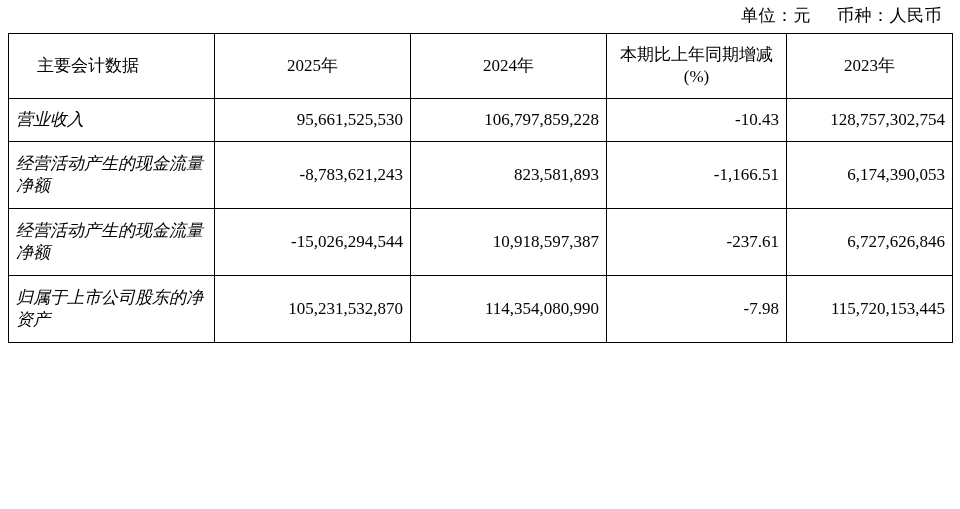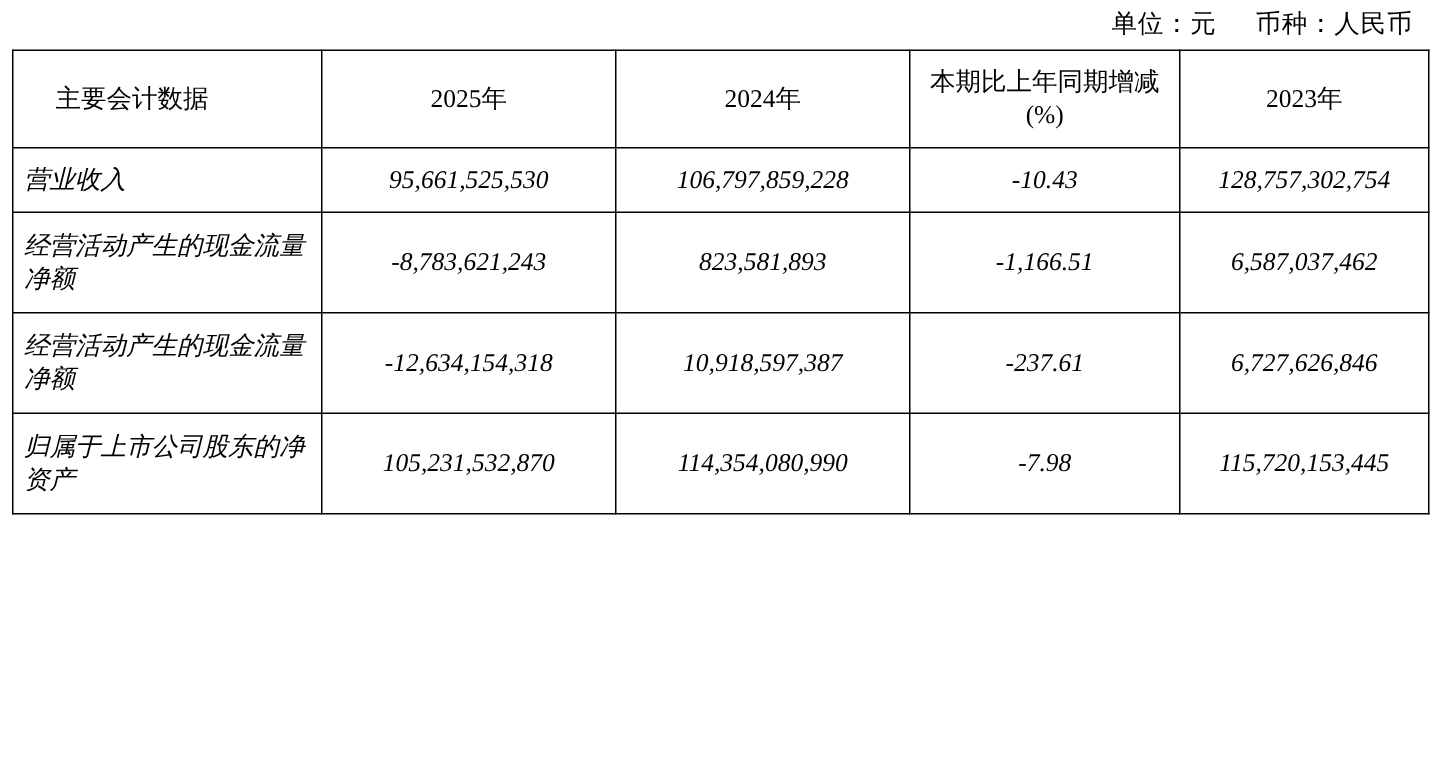--- a/index.html
+++ b/index.html
@@ -59,24 +59,23 @@
   .hdr.left {
     text-align: left;
     padding-left: 28px;
   }
   .label {
     text-align: left;
     padding-left: 6px;
     font-style: italic;
   }
   .num {
-    text-align: center;
+    text-align: right;
     padding-right: 7px;
     white-space: nowrap;
-    font-style: italic;
   }
   .r-h1 td { height: 34px; }
   .r-tall td { height: 58px; }
   .r-tall3 td { height: 82px; }
   .blank { border: 1px solid #000000; }
 </style>
 </head>
 <body>
 
 <div class="page">
@@ -109,27 +108,27 @@
         <td class="num">-10.43</td>
         <td class="num">128,757,302,754</td>
       </tr>
 
 
       <tr class="r-tall">
         <td class="label">经营活动产生的现金流量净额</td>
         <td class="num">-8,783,621,243</td>
         <td class="num">823,581,893</td>
         <td class="num">-1,166.51</td>
-        <td class="num">6,587,037,462</td>
+        <td class="num">6,174,390,053</td>
       </tr>
 
 
       <tr class="r-tall">
         <td class="label">经营活动产生的现金流量净额</td>
-        <td class="num">-12,634,154,318</td>
+        <td class="num">-15,026,294,544</td>
         <td class="num">10,918,597,387</td>
         <td class="num">-237.61</td>
         <td class="num">6,727,626,846</td>
       </tr>
 
 
       <tr class="r-tall">
         <td class="label">归属于上市公司股东的净资产</td>
         <td class="num">105,231,532,870</td>
         <td class="num">114,354,080,990</td>

